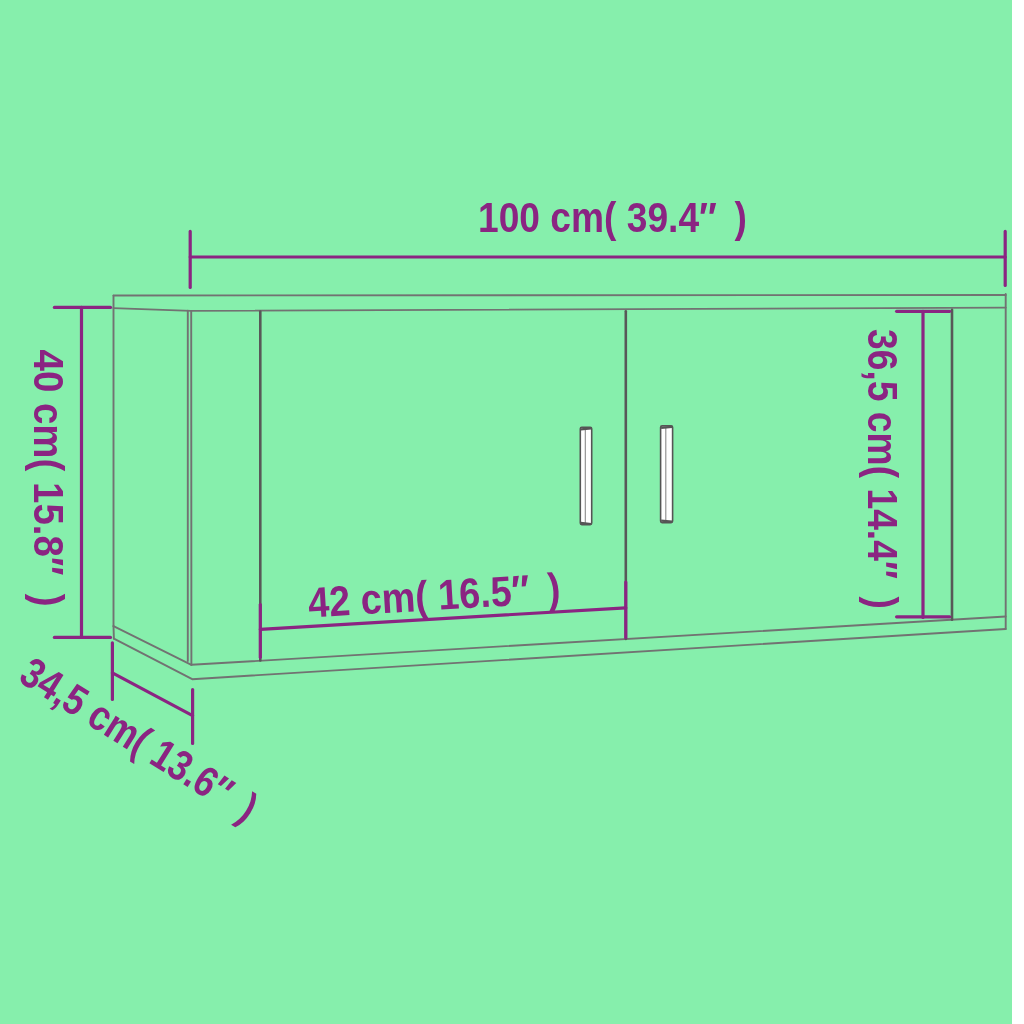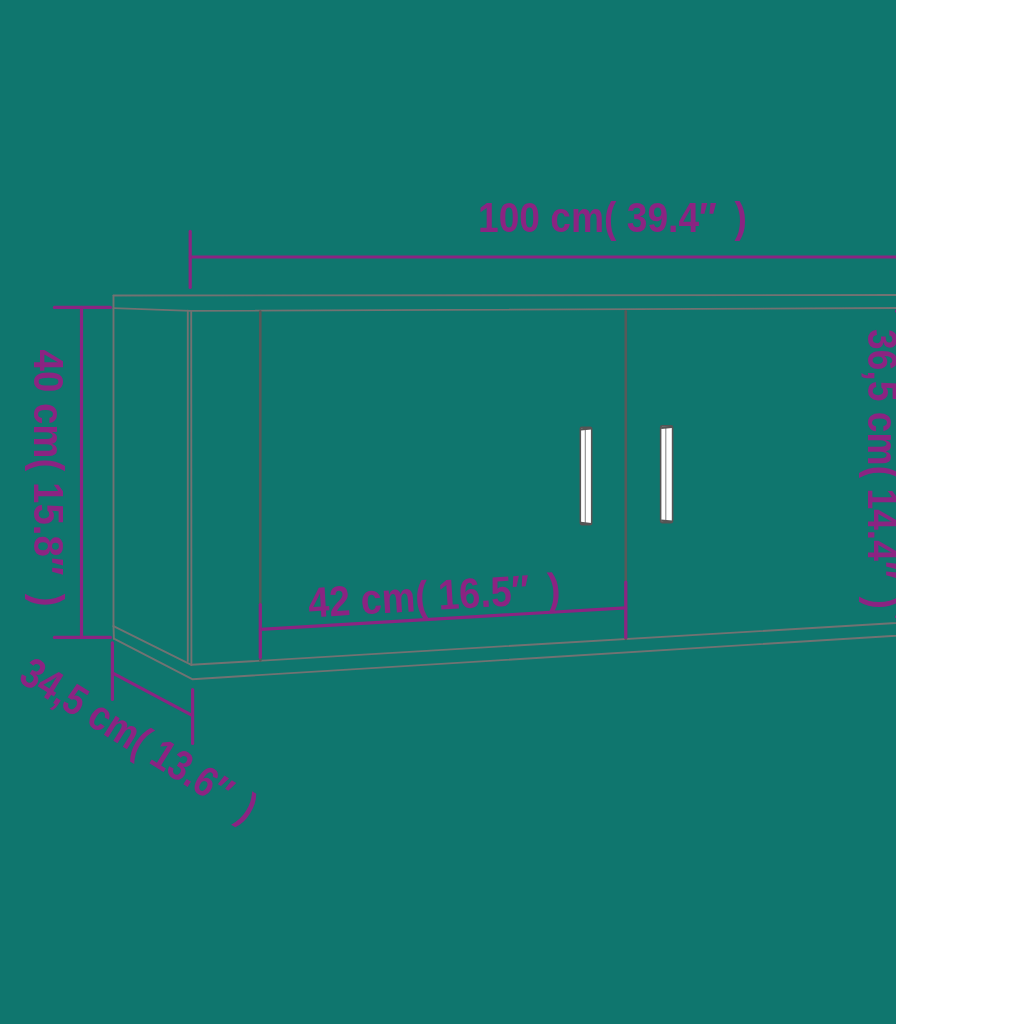--- a/index.html
+++ b/index.html
@@ -1,16 +1,16 @@
 <!DOCTYPE html>
 <html><head>
 <meta charset="utf-8">
 <style>
 html,body{margin:0;padding:0;background:#ffffff;}
-#stage{position:relative;width:896px;height:1024px;background:#0f766e;overflow:hidden;}
+#stage{position:relative;width:1012px;height:1024px;background:#86efac;overflow:hidden;}
 text{font-family:"Liberation Sans",sans-serif;font-weight:bold;fill:#8b2482;}
 </style>
 </head>
 <body>
 
 <div id="stage">
 <svg width="1024" height="1024" viewBox="0 0 1024 1024" xmlns="http://www.w3.org/2000/svg">
 
   <g stroke="#727272" stroke-width="1.9" fill="none" stroke-linecap="round" stroke-linejoin="round">
 

